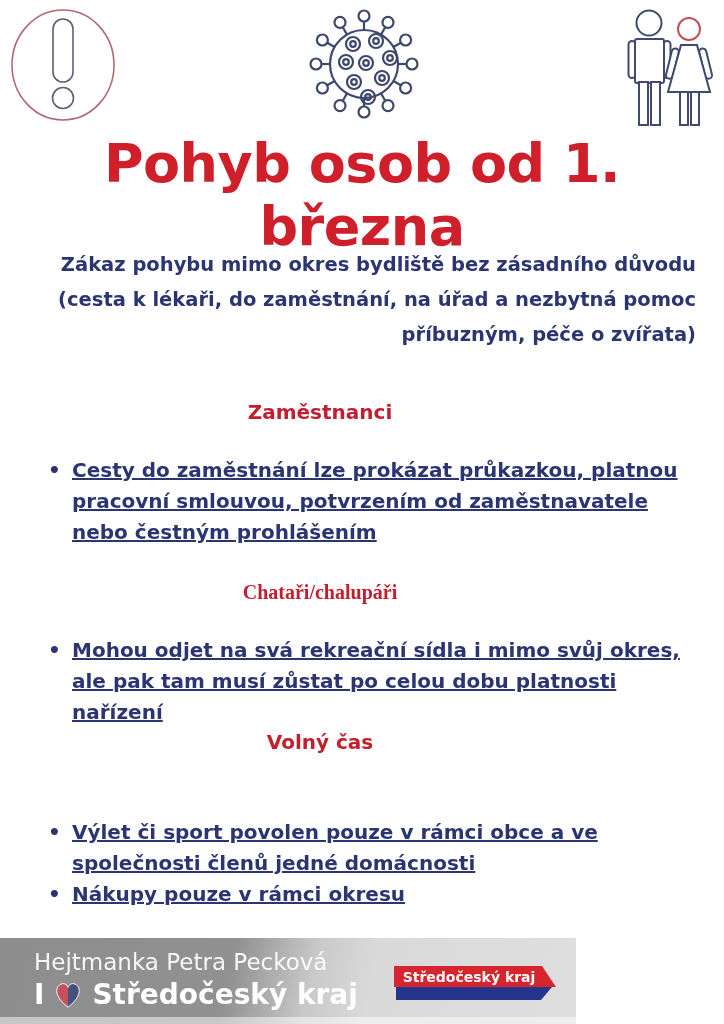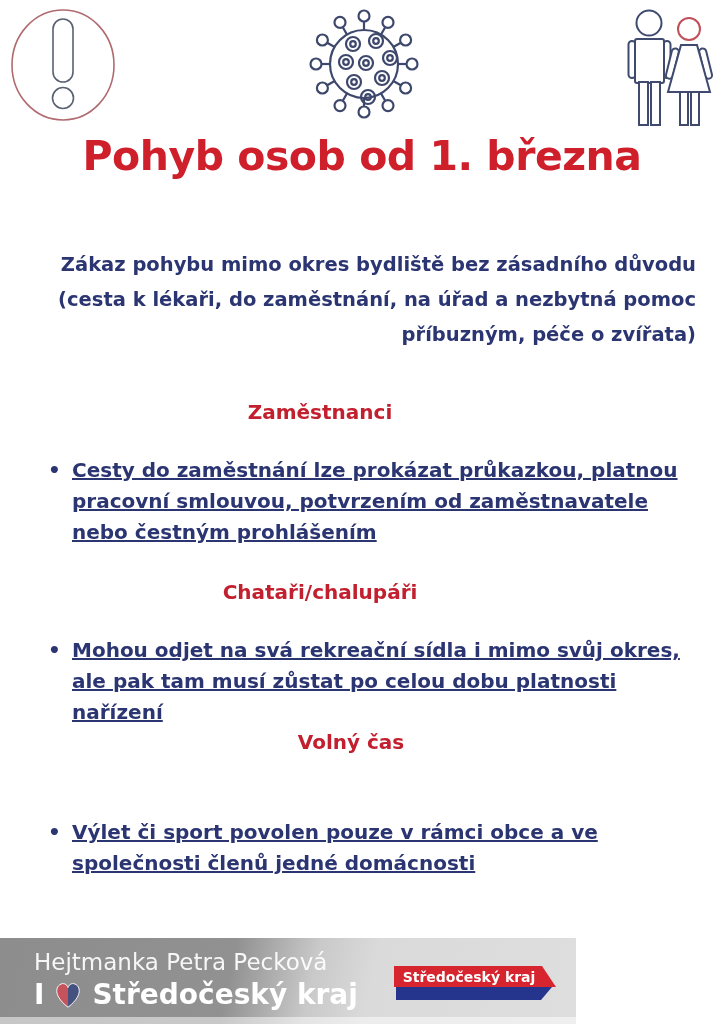--- a/index.html
+++ b/index.html
@@ -8,36 +8,36 @@
     font-family:"DejaVu Sans","Liberation Sans",sans-serif;overflow:hidden;
   }
   
   .icons-row{position:absolute;top:4px;left:0;width:724px;height:132px;}
   .icon-alert{position:absolute;left:8px;top:2px;}
   .icon-virus{position:absolute;left:308px;top:4px;}
   .icon-couple{position:absolute;left:622px;top:4px;}
   
   .title{
     position:absolute;top:132px;left:0;width:724px;margin:0;
-    text-align:center;color:#cf1f2b;font-size:41px;font-weight:bold;letter-spacing:-0.5px;
+    text-align:center;color:#cf1f2b;font-size:54px;font-weight:bold;letter-spacing:-0.5px;
   }
   
   .intro{
     position:absolute;top:247px;left:28px;width:668px;margin:0;
     text-align:right;color:#2b3572;font-weight:bold;font-size:19.5px;line-height:35px;
     white-space:pre-line;
   }
   
   .sec-heading{
     position:absolute;left:0;width:640px;margin:0;text-align:center;
     color:#c2202e;font-size:20px;font-weight:bold;line-height:26px;
   }
   .h-zamestnanci{top:399px;}
-  .h-chatari{top:579px;}
-  .h-volny{top:729px;margin-left:31px;}
+  .h-chatari{top:579px;font-family:Liberation Serif, serif;}
+  .h-volny{top:729px;}
   
   .blist{
     position:absolute;left:46px;width:650px;margin:0;padding:0;list-style:none;
     color:#2b3572;font-weight:bold;font-size:20px;line-height:31px;text-decoration:underline;
   }
   .l-zamestnanci{top:455px;}
   .l-chatari{top:635px;}
   .l-volny{top:785px;margin-top:32px;}
   .blist li{position:relative;padding-left:26px;white-space:pre-line;}
   .blist li::before{content:"\2022";position:absolute;left:2px;top:0;}
@@ -147,20 +147,21 @@
   <ul class="blist l-chatari">
     <li>Mohou odjet na svá rekreační sídla i mimo svůj okres,
 ale pak tam musí zůstat po celou dobu platnosti
 nařízení</li>
   </ul>
 
   <h2 class="sec-heading h-volny">Volný čas</h2>
   <ul class="blist l-volny">
     <li>Výlet či sport povolen pouze v rámci obce a ve
 společnosti členů jedné domácnosti</li>
+    <li>Nákupy pouze v rámci okresu</li>
   </ul>
 
   <footer class="footer">
     <div class="footer-left">
       <div class="footer-line1">Hejtmanka Petra Pecková</div>
       <div class="footer-line2">
         <span>I</span>
         <svg width="32" height="30" viewBox="0 0 34 32">
           <defs>
             <linearGradient id="heartgrad" x1="0" y1="0" x2="1" y2="0">

